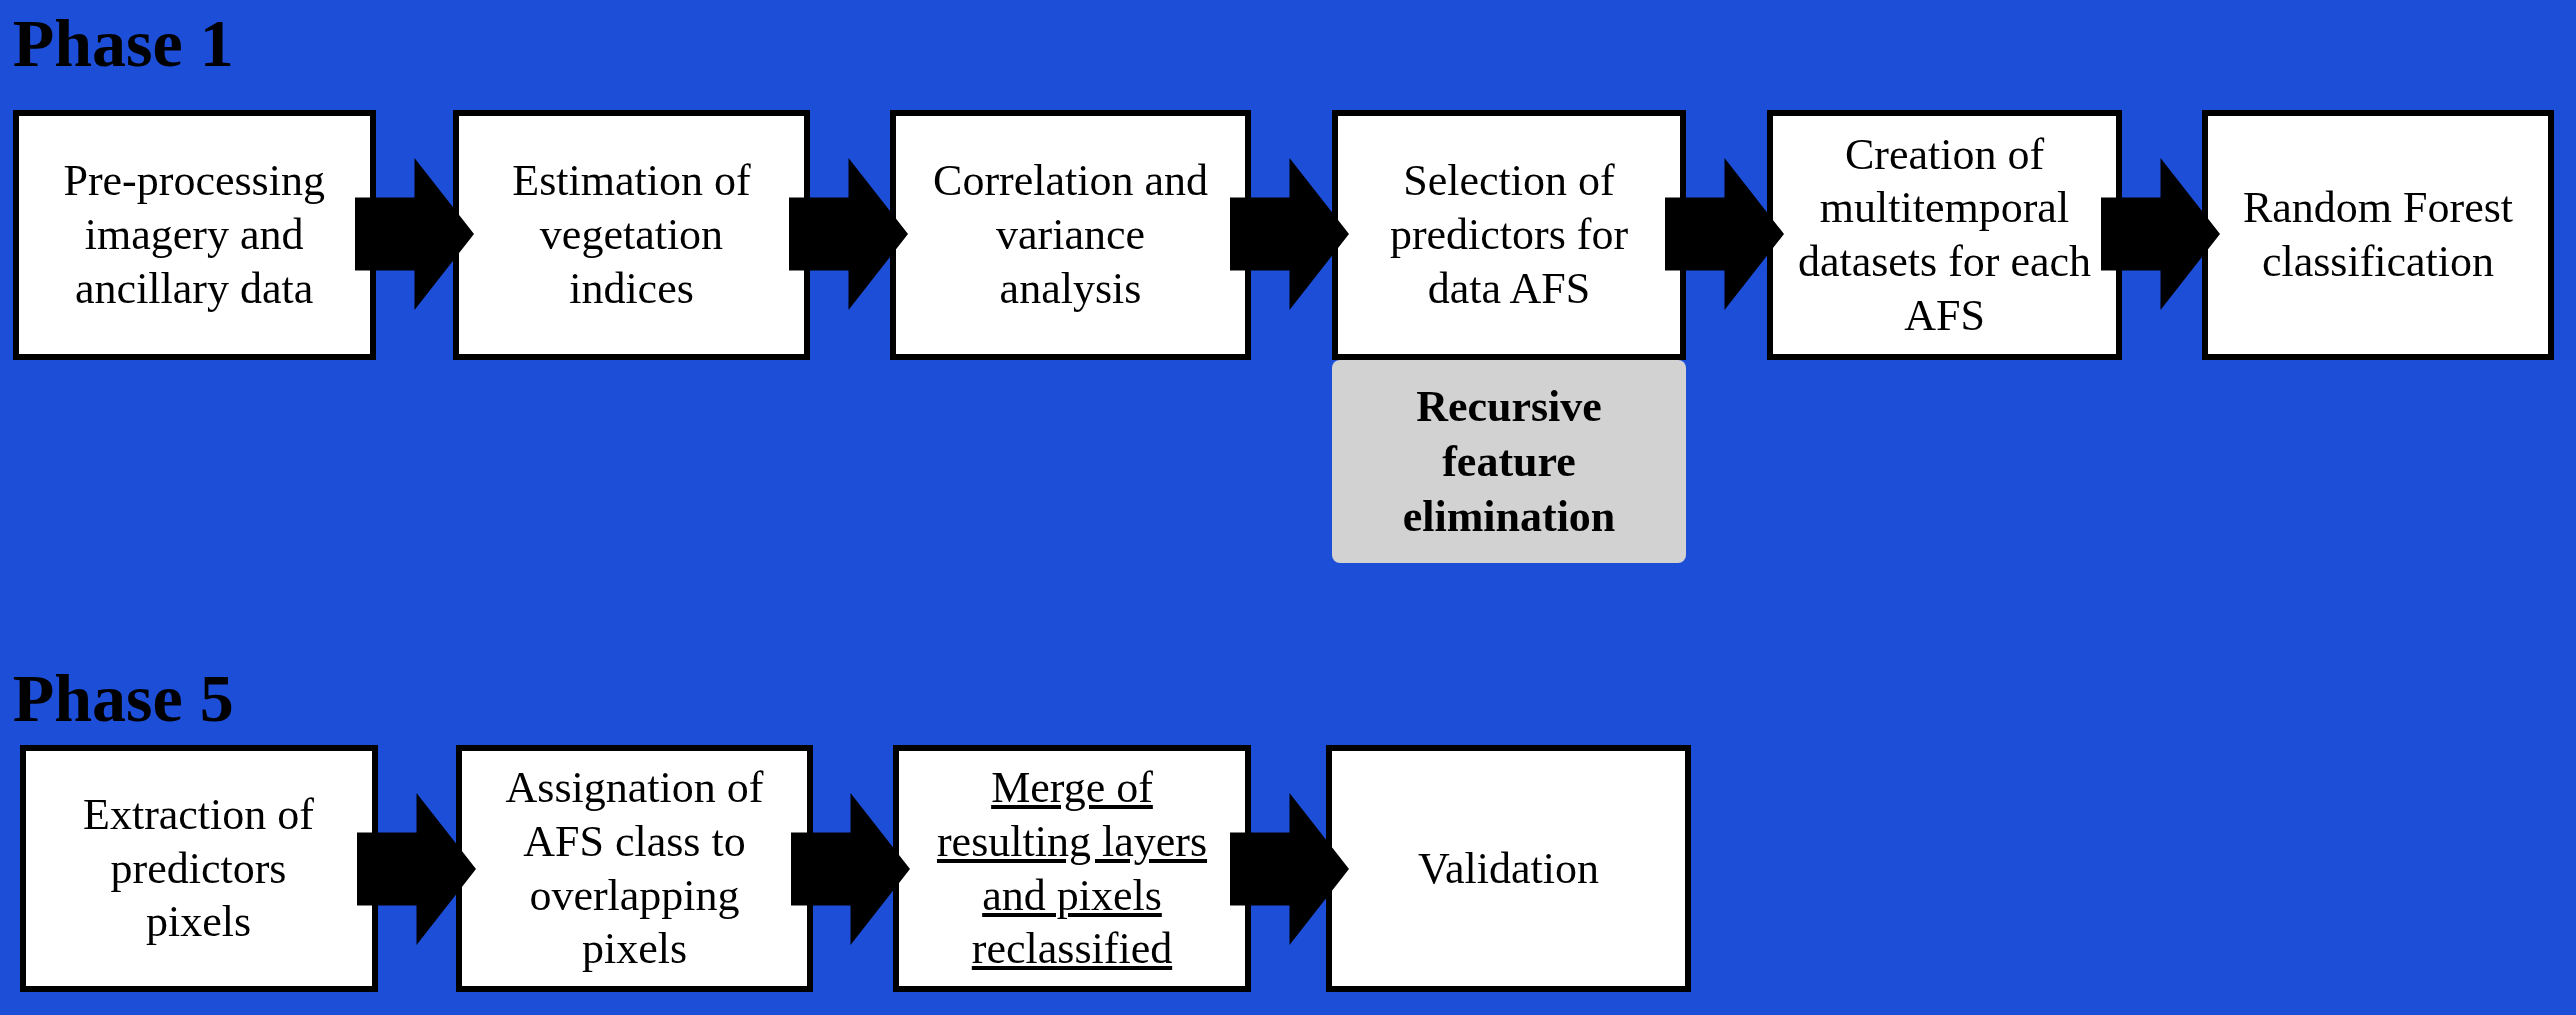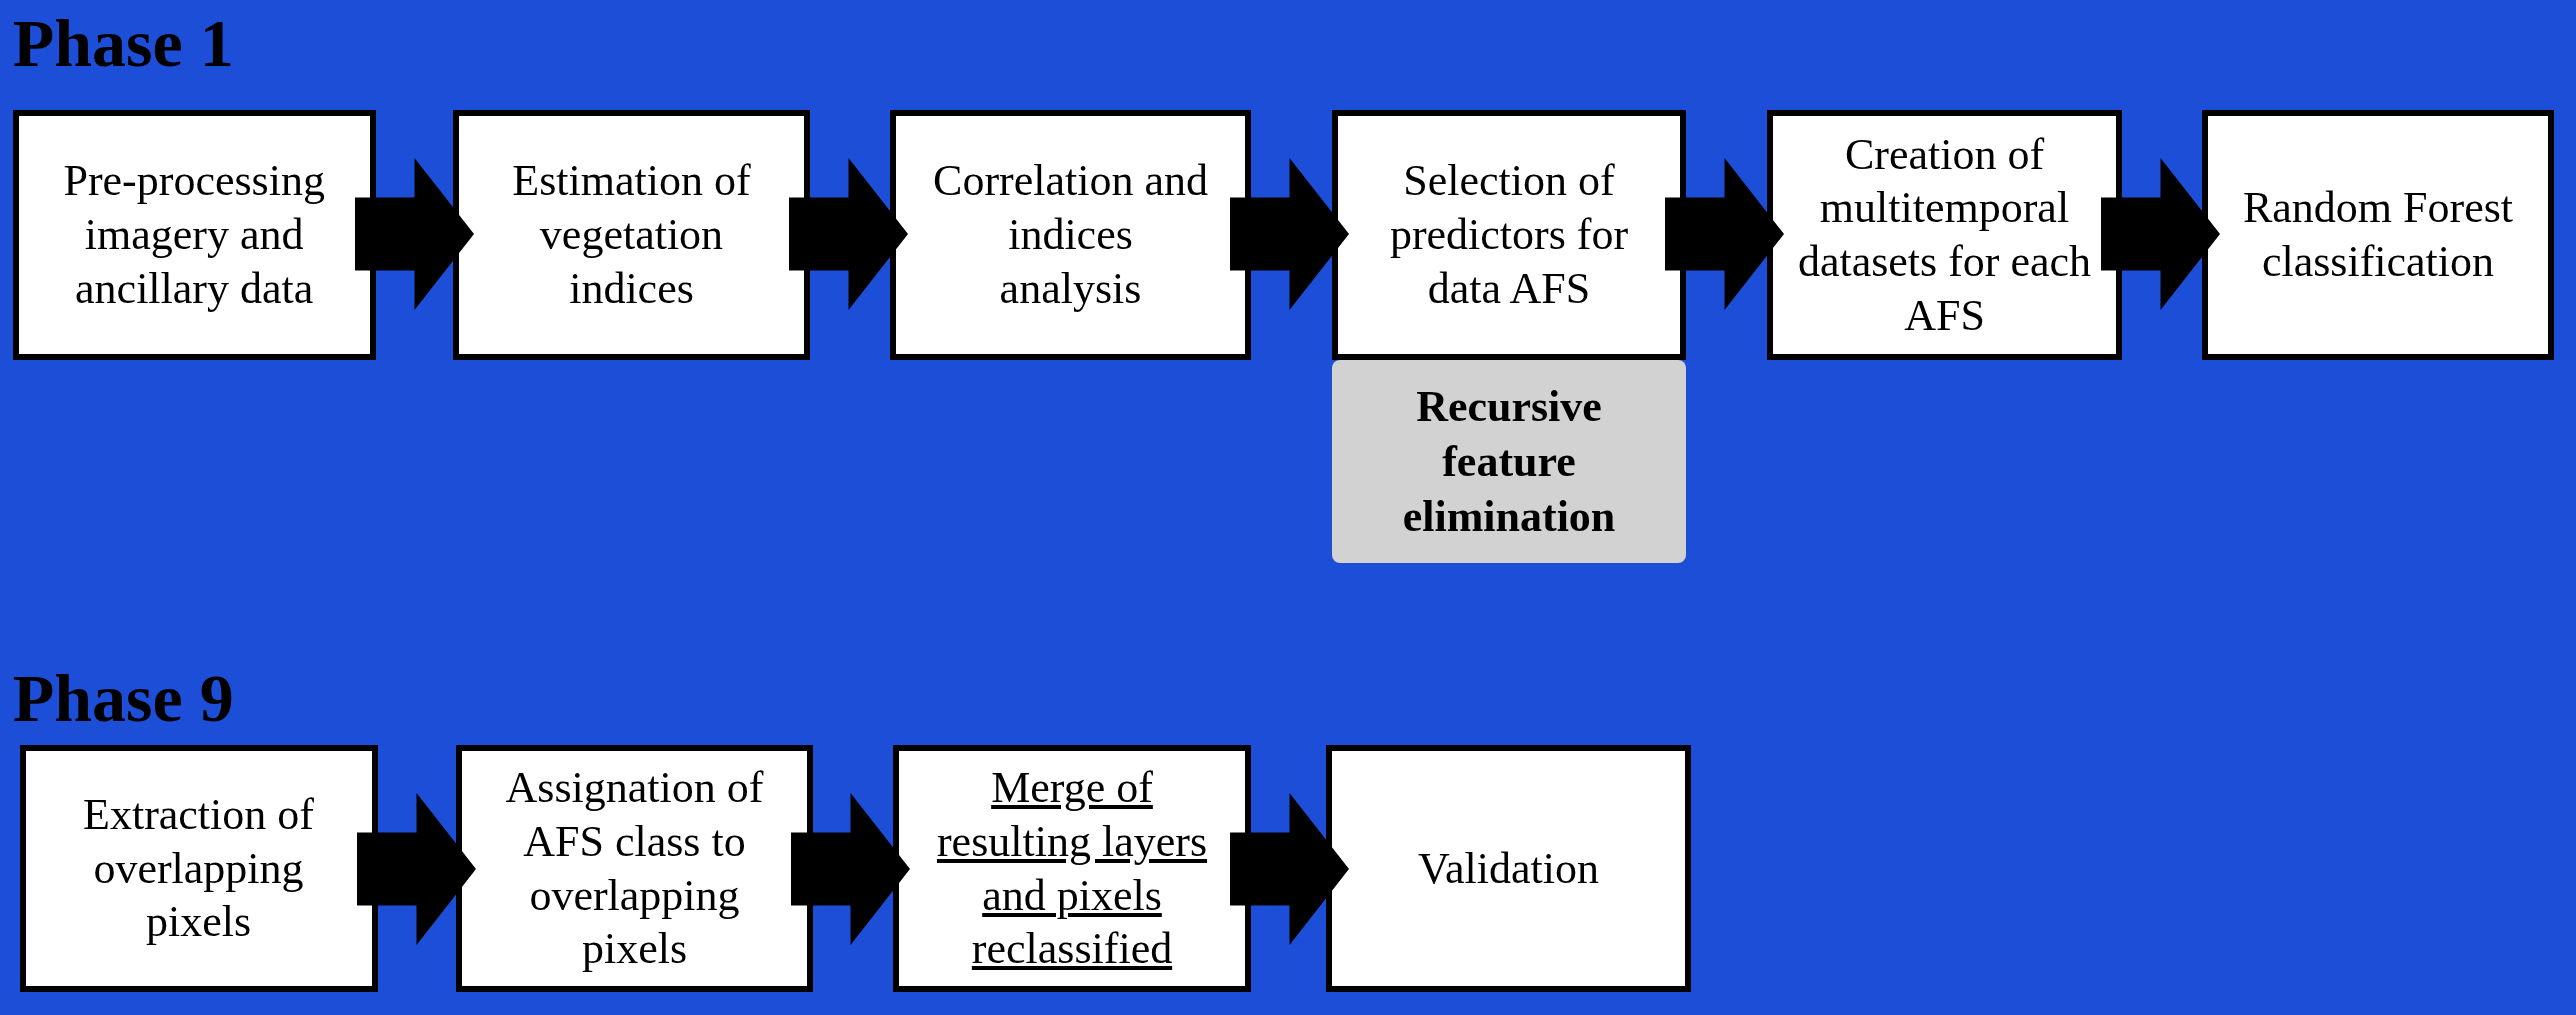--- a/index.html
+++ b/index.html
@@ -87,43 +87,43 @@
 
   <div class="box p1-b1">Pre-processing
 imagery and
 ancillary data</div>
   <div class="arrow p1-a1"></div>
   <div class="box p1-b2">Estimation of
 vegetation
 indices</div>
   <div class="arrow p1-a2"></div>
   <div class="box p1-b3">Correlation and
-indices
+variance
 analysis</div>
   <div class="arrow p1-a3"></div>
   <div class="box p1-b4">Selection of
 predictors for
 data AFS</div>
   <div class="arrow p1-a4"></div>
   <div class="box p1-b5">Creation of
 multitemporal
 datasets for each
 AFS</div>
   <div class="arrow p1-a5"></div>
   <div class="box p1-b6">Random Forest
 classification</div>
 
   <div class="note p1-note">Recursive
 feature
 elimination</div>
 
-  <div class="ptitle p2-title">Phase 9</div>
+  <div class="ptitle p2-title">Phase 5</div>
 
   <div class="box p2-b1">Extraction of
-overlapping
+predictors
 pixels</div>
   <div class="arrow p2-a1"></div>
   <div class="box p2-b2">Assignation of
 AFS class to
 overlapping
 pixels</div>
   <div class="arrow p2-a2"></div>
   <div class="box p2-b3">Merge of
 resulting layers
 and pixels

